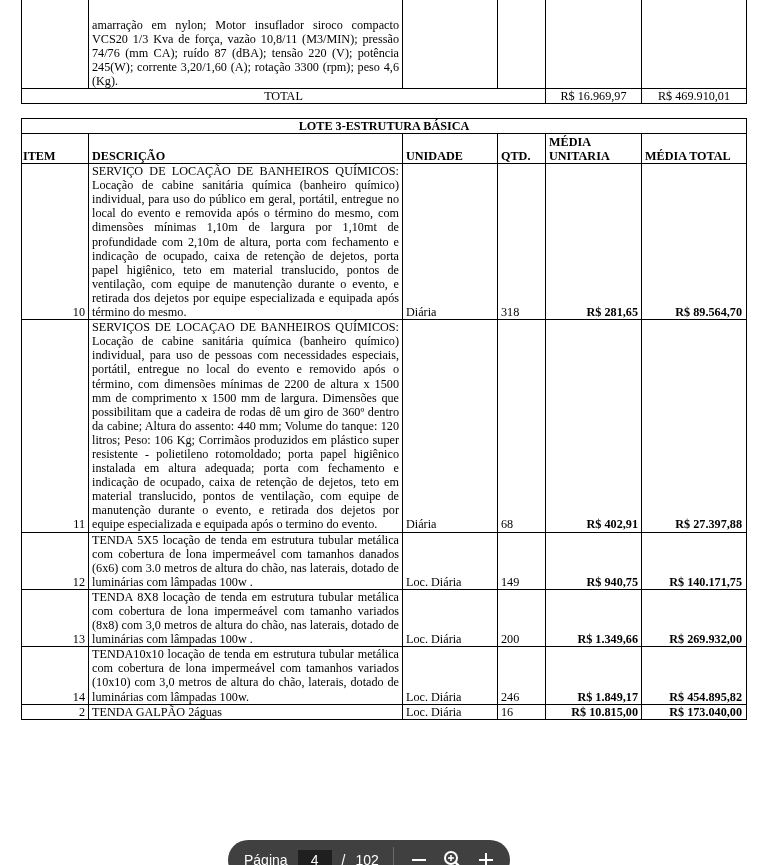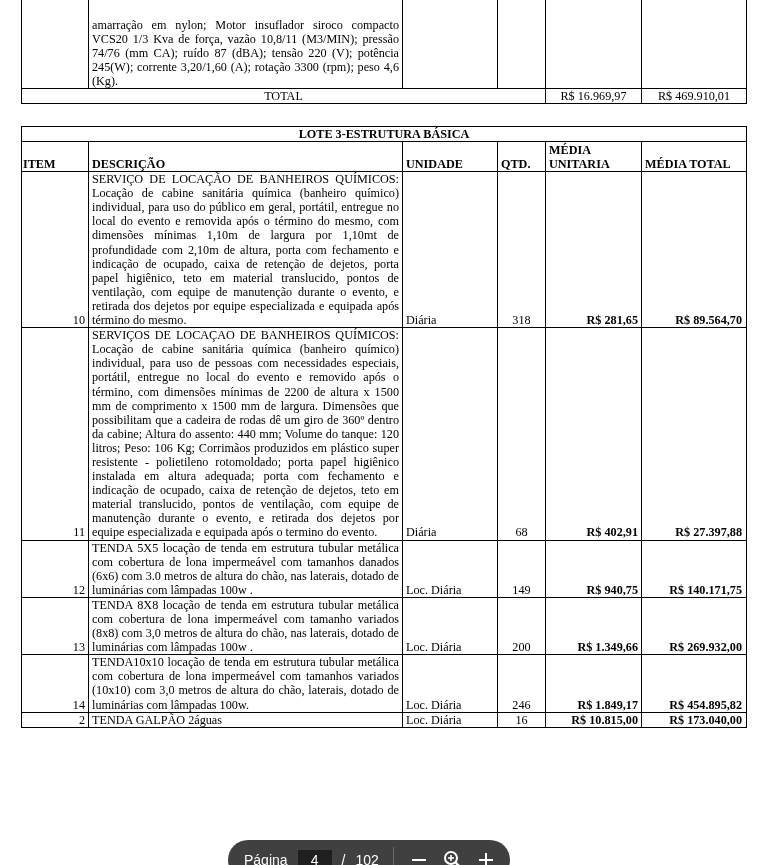--- a/index.html
+++ b/index.html
@@ -35,28 +35,28 @@
     col.c-unit { width: 95px; }
     col.c-qtd { width: 48px; }
     col.c-munit { width: 96px; }
     col.c-mtotal { width: 105px; }
 
     #top-table { top: -4px; }
     #top-table td.desc { text-align: justify; text-align-last: left; }
     #top-table td.total-label { text-align: center; font-weight: normal; }
     #top-table td.money { text-align: center; font-weight: normal; }
 
-    #lote-table { top: 118px; margin-top: 8px; }
+    #lote-table { top: 118px; }
     .lote-title { text-align: center; font-weight: bold; height: 14px; }
     .hdr td { font-weight: bold; vertical-align: bottom; height: 29px; }
     .hdr td.hdr-item { padding-left: 1px; }
     td.item-num { text-align: right; padding-right: 3px; }
     td.desc { text-align: justify; text-align-last: left; padding-left: 3px; padding-right: 3px; }
     td.unit { text-align: left; }
-    td.qtd { text-align: center; }
+    td.qtd { text-align: left; }
     td.money { text-align: right; font-weight: bold; }
     td.money-total { text-align: right; font-weight: bold; padding-right: 4px; }
 
     
     .pdf-toolbar {
       position: absolute;
       left: 228px;
       top: 840px;
       width: 282px;
       height: 40px;

